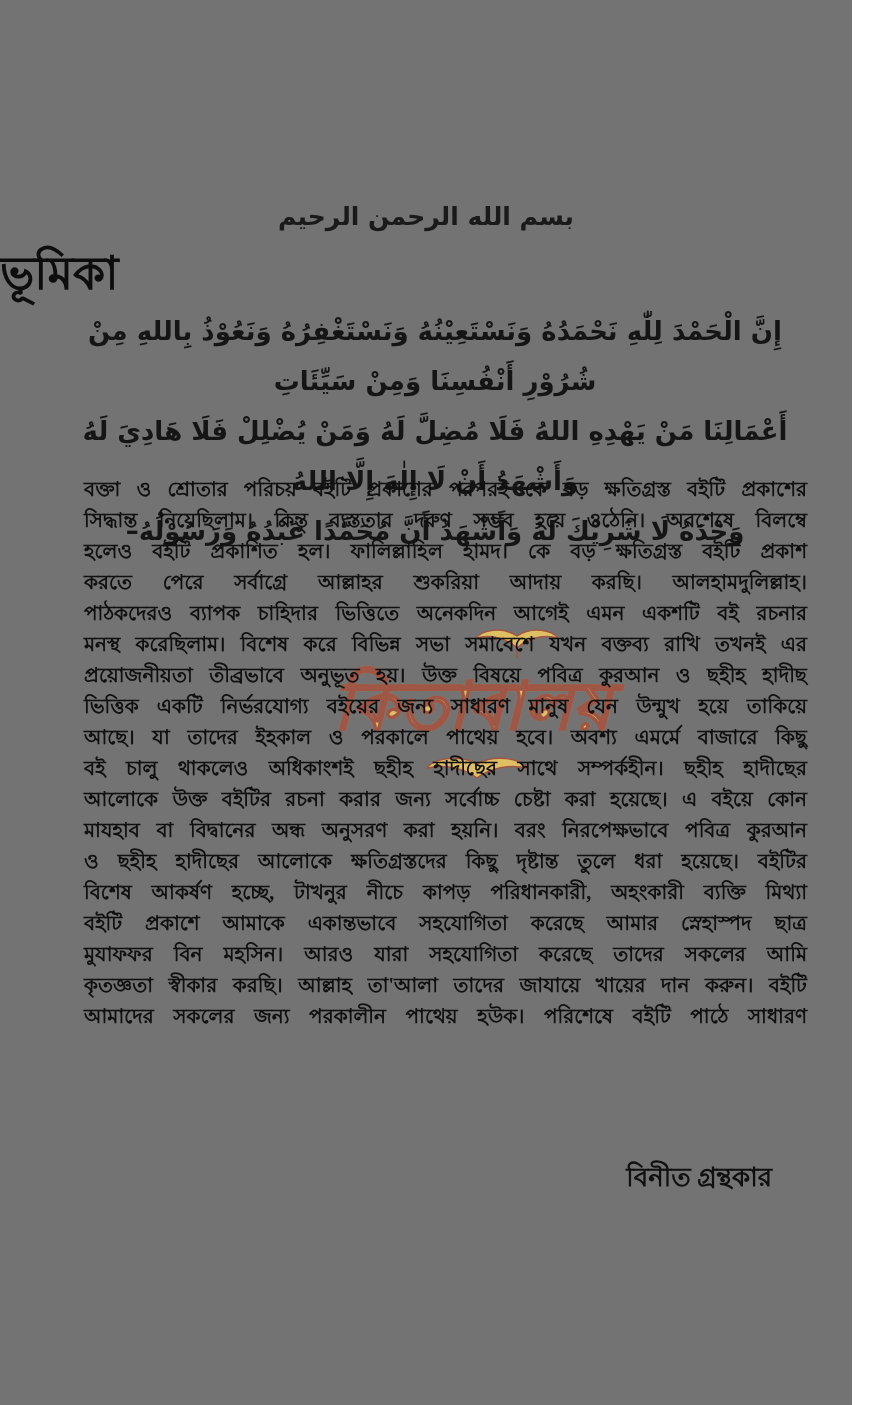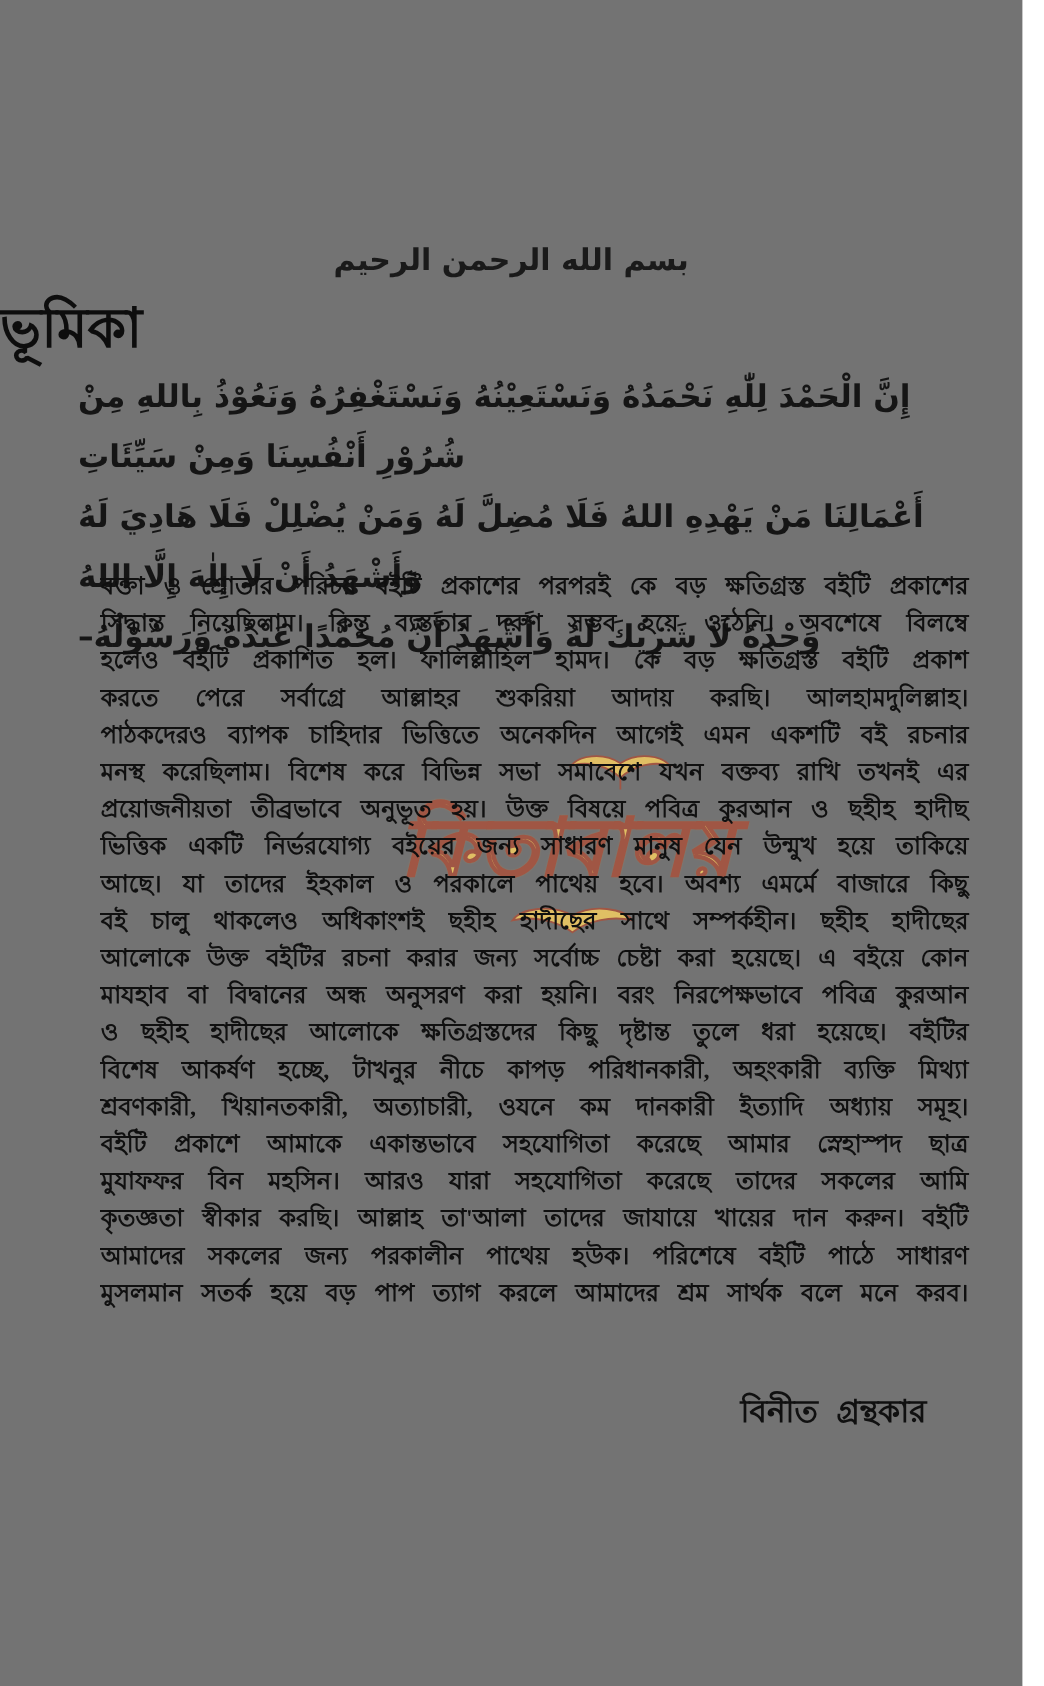--- a/index.html
+++ b/index.html
@@ -42,21 +42,21 @@
     color: #0d0d0d;
   }
 
   
   .khutbah {
     position: absolute;
     top: 306px;
     left: 65px;
     width: 740px;
     direction: rtl;
-    text-align: left;
+    text-align: center;
     font-family: "DejaVu Sans", sans-serif;
     font-size: 26px;
     font-weight: 600;
     line-height: 50px;
     color: #151515;
   }
 
   
   .watermark {
     position: absolute;
@@ -115,21 +115,20 @@
   
   .signature {
     position: absolute;
     top: 1158px;
     right: 80px;
     z-index: 1;
     font-size: 26px;
     font-weight: 700;
     line-height: 40px;
     color: #101010;
-    font-family: Liberation Mono, monospace;
   }
 </style>
 </head>
 <body>
 
 <div class="page">
 
   <div class="bismillah">بسم الله الرحمن الرحيم</div>
 
   <h1 class="page-title">ভূমিকা</h1>
@@ -163,23 +162,21 @@
       <div class="body-line">পাঠকদেরও ব্যাপক চাহিদার ভিত্তিতে অনেকদিন আগেই এমন একশটি বই রচনার</div>
       <div class="body-line">মনস্থ করেছিলাম। বিশেষ করে বিভিন্ন সভা সমাবেশে যখন বক্তব্য রাখি তখনই এর</div>
       <div class="body-line">প্রয়োজনীয়তা তীব্রভাবে অনুভূত হয়। উক্ত বিষয়ে পবিত্র কুরআন ও ছহীহ হাদীছ</div>
       <div class="body-line">ভিত্তিক একটি নির্ভরযোগ্য বইয়ের জন্য সাধারণ মানুষ যেন উন্মুখ হয়ে তাকিয়ে</div>
       <div class="body-line">আছে। যা তাদের ইহকাল ও পরকালে পাথেয় হবে। অবশ্য এমর্মে বাজারে কিছু</div>
       <div class="body-line">বই চালু থাকলেও অধিকাংশই ছহীহ হাদীছের সাথে সম্পর্কহীন। ছহীহ হাদীছের</div>
       <div class="body-line">আলোকে উক্ত বইটির রচনা করার জন্য সর্বোচ্চ চেষ্টা করা হয়েছে। এ বইয়ে কোন</div>
       <div class="body-line">মাযহাব বা বিদ্বানের অন্ধ অনুসরণ করা হয়নি। বরং নিরপেক্ষভাবে পবিত্র কুরআন</div>
       <div class="body-line">ও ছহীহ হাদীছের আলোকে ক্ষতিগ্রস্তদের কিছু দৃষ্টান্ত তুলে ধরা হয়েছে। বইটির</div>
       <div class="body-line">বিশেষ আকর্ষণ হচ্ছে, টাখনুর নীচে কাপড় পরিধানকারী, অহংকারী ব্যক্তি মিথ্যা</div>
-      <div class="body-line">শ্রবণকারী, খিয়ানতকারী, অত্যাচারী, ওযনে কম দানকারী ইত্যাদি অধ্যায় সমূহ।</div>
       <div class="body-line">বইটি প্রকাশে আমাকে একান্তভাবে সহযোগিতা করেছে আমার স্নেহাস্পদ ছাত্র</div>
       <div class="body-line">মুযাফফর বিন মহসিন। আরও যারা সহযোগিতা করেছে তাদের সকলের আমি</div>
       <div class="body-line">কৃতজ্ঞতা স্বীকার করছি। আল্লাহ তা'আলা তাদের জাযায়ে খায়ের দান করুন। বইটি</div>
       <div class="body-line">আমাদের সকলের জন্য পরকালীন পাথেয় হউক। পরিশেষে বইটি পাঠে সাধারণ</div>
-      <div class="body-line">মুসলমান সতর্ক হয়ে বড় পাপ ত্যাগ করলে আমাদের শ্রম সার্থক বলে মনে করব।</div>
     </div>
 
   <div class="signature">বিনীত গ্রন্থকার</div>
 
 </div>
 
 </body></html>

